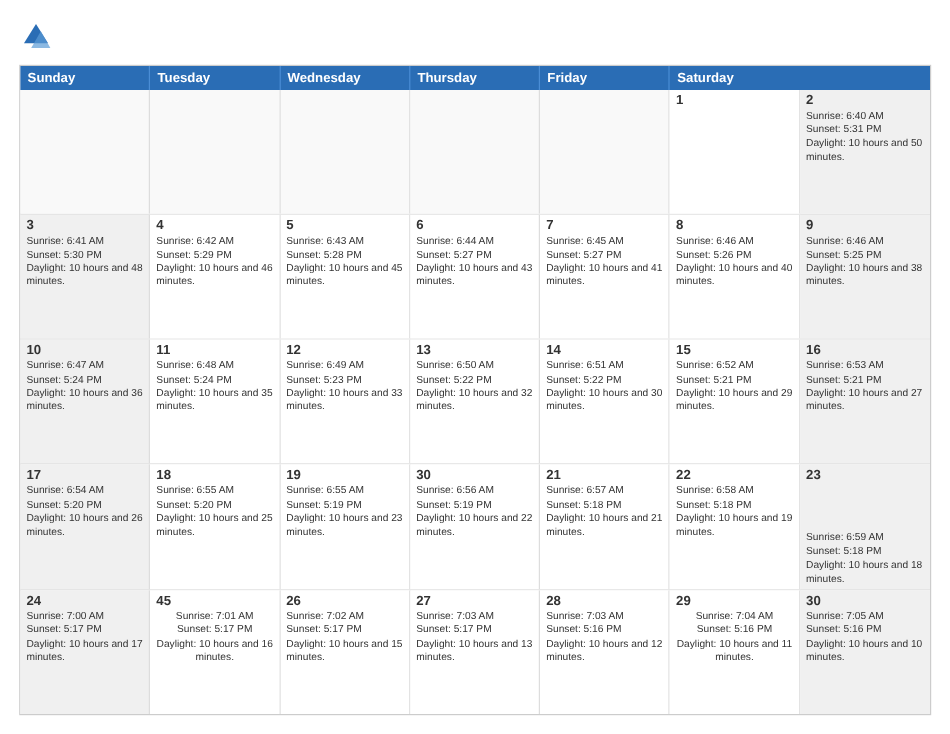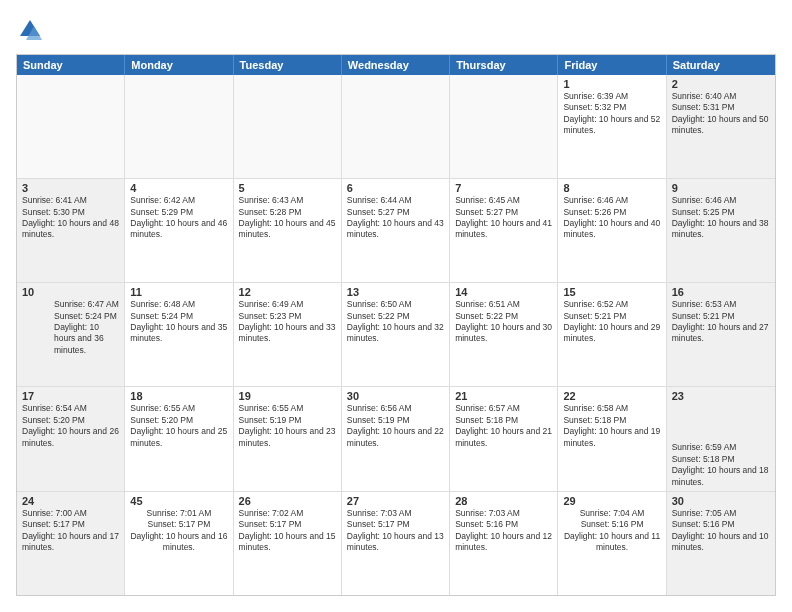--- a/index.html
+++ b/index.html
@@ -132,39 +132,35 @@
     </div>
     <div class="title-block">
       <div class="month-title"></div>
       <div class="location"></div>
     </div>
   </div>
 
   <div class="calendar">
     <div class="cal-header">
     <div class="cal-header-cell">Sunday</div>
-        <div class="cal-header-cell">Monday</div>
         <div class="cal-header-cell">Tuesday</div>
         <div class="cal-header-cell">Wednesday</div>
         <div class="cal-header-cell">Thursday</div>
         <div class="cal-header-cell">Friday</div>
         <div class="cal-header-cell">Saturday</div>
       </div>
     <div class="cal-body">
     <div class="cal-row">
           <div class="cal-cell empty"></div>
           <div class="cal-cell empty"></div>
           <div class="cal-cell empty"></div>
           <div class="cal-cell empty"></div>
           <div class="cal-cell empty"></div>
           <div class="cal-cell">
             <span class="day-num">1</span>
-            <div class="cell-info" style="white-space: pre-line;">Sunrise: 6:39 AM
-Sunset: 5:32 PM
-Daylight: 10 hours and 52 minutes.</div>
           </div>
           <div class="cal-cell shaded">
             <span class="day-num">2</span>
             <div class="cell-info" style="white-space: pre-line;">Sunrise: 6:40 AM
 Sunset: 5:31 PM
 Daylight: 10 hours and 50 minutes.</div>
           </div>
         </div>
         <div class="cal-row">
           <div class="cal-cell shaded">
@@ -206,21 +202,21 @@
           <div class="cal-cell shaded">
             <span class="day-num">9</span>
             <div class="cell-info" style="white-space: pre-line;">Sunrise: 6:46 AM
 Sunset: 5:25 PM
 Daylight: 10 hours and 38 minutes.</div>
           </div>
         </div>
         <div class="cal-row">
           <div class="cal-cell shaded">
             <span class="day-num">10</span>
-            <div class="cell-info" style="white-space: pre-line; margin-left: 32px;">Sunrise: 6:47 AM
+            <div class="cell-info" style="white-space: pre-line;">Sunrise: 6:47 AM
 Sunset: 5:24 PM
 Daylight: 10 hours and 36 minutes.</div>
           </div>
           <div class="cal-cell">
             <span class="day-num">11</span>
             <div class="cell-info" style="white-space: pre-line;">Sunrise: 6:48 AM
 Sunset: 5:24 PM
 Daylight: 10 hours and 35 minutes.</div>
           </div>
           <div class="cal-cell">

